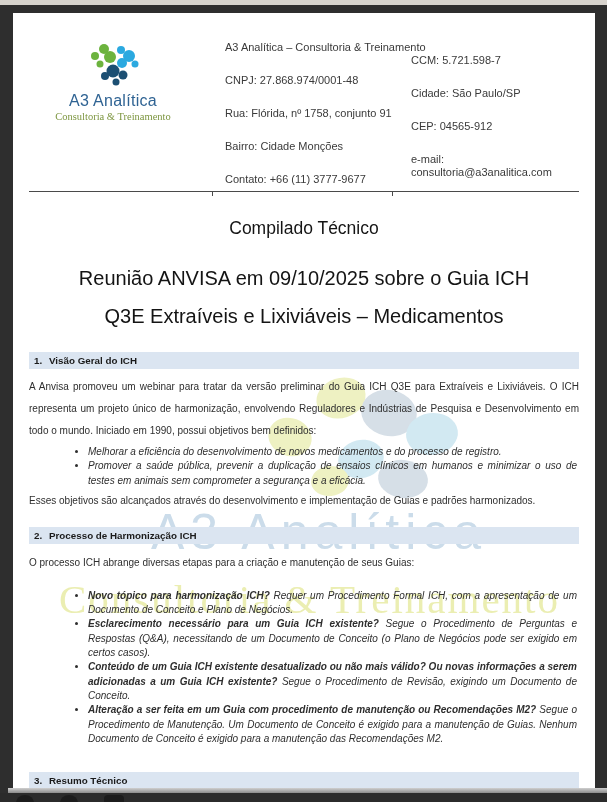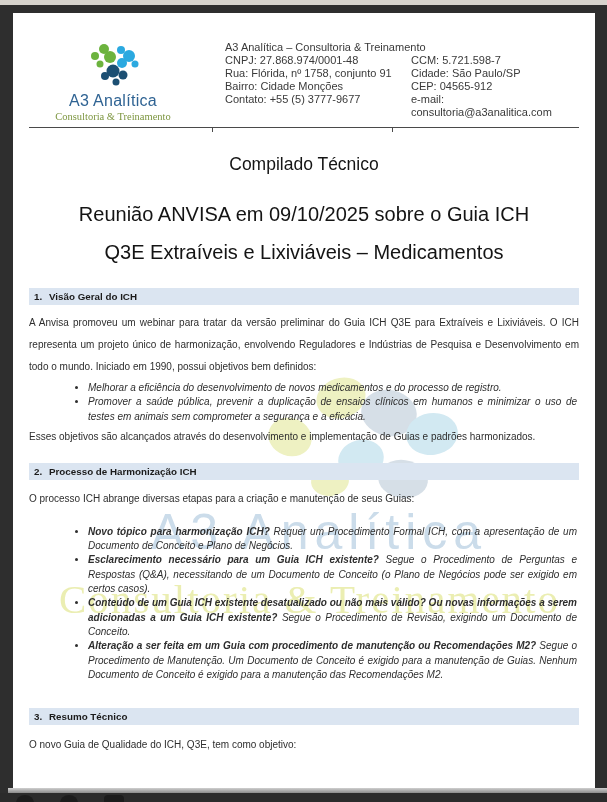--- a/index.html
+++ b/index.html
@@ -40,21 +40,21 @@
 
   
   .content { position:relative; z-index:1; }
 
   .header-row { display:flex; margin-top:28px; }
   .logo-block { width:168px; text-align:center; flex:0 0 auto; }
   .logo-name { font-size:16px; color:#2f6393; letter-spacing:.3px; margin-top:1px; }
   .logo-tagline { font-family:"Liberation Serif", serif; font-size:10.5px; color:#7d9640; margin-top:1px; }
   .info-block { flex:1; padding-left:28px; font-size:11px; line-height:13px; color:#3a3a3a; padding-top:0; }
   .info-row { display:flex; }
-  .info-col1 { width:186px; }
+  .info-col1 { width:186px;margin-top:20px; }
   .info-col2 { flex:1; }
 
   .header-rule { position:relative; margin-top:5px; border-bottom:1.4px solid #4a4a4a; }
   .tick { position:absolute; top:1px; width:1px; height:4px; background:#4a4a4a; }
   .tick1 { left:183px; } .tick2 { left:363px; }
 
   .date-line { text-align:right; font-size:8.8px; color:#222; margin-top:27px; }
 
   .doc-title { text-align:center; font-size:17.5px; color:#141414; margin-top:26px; }
   .doc-subtitle { text-align:center; font-size:20px; color:#141414; }
@@ -153,21 +153,21 @@
           </div>
           <div class="info-row">
             <div class="info-col1">Rua: Flórida, nº 1758, conjunto 91</div>
             <div class="info-col2">Cidade: São Paulo/SP</div>
           </div>
           <div class="info-row">
             <div class="info-col1">Bairro: Cidade Monções</div>
             <div class="info-col2">CEP: 04565-912</div>
           </div>
           <div class="info-row">
-            <div class="info-col1">Contato: +55 (5) 3777-9677</div>
+            <div class="info-col1">Contato: +66 (11) 3777-9677</div>
             <div class="info-col2">e-mail: consultoria@a3analitica.com</div>
           </div>
         </div>
       </div>
 
       <div class="header-rule">
         <div class="tick tick1"></div>
         <div class="tick tick2"></div>
       </div>
 

